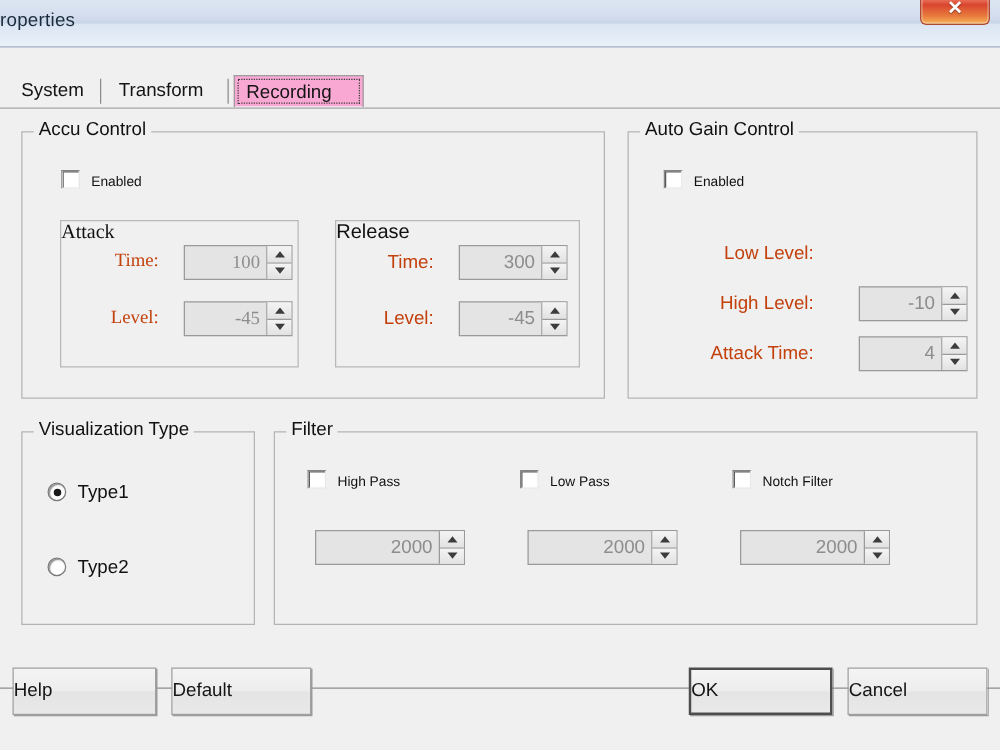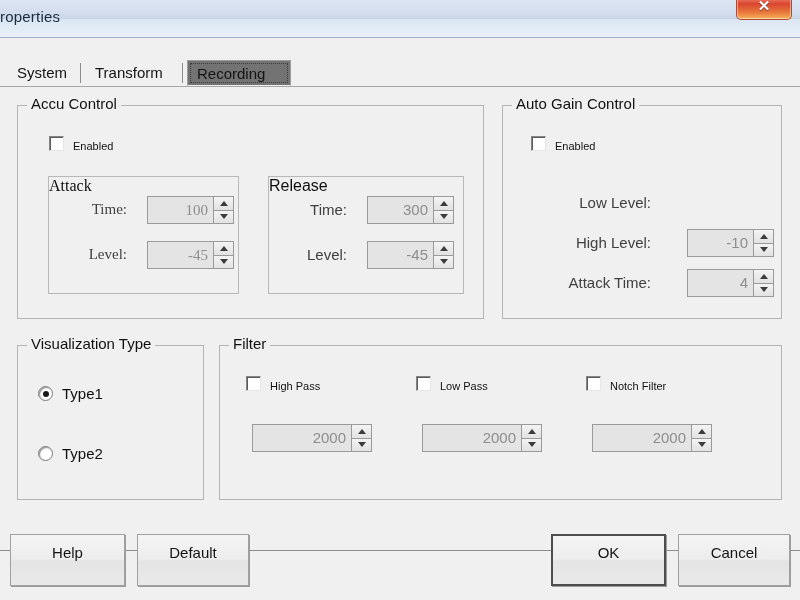--- a/index.html
+++ b/index.html
@@ -88,21 +88,21 @@
   .tab-sep {
     position: absolute;
     top: 3px;
     width: 1px;
     height: 20px;
     background: #8c8c8c;
   }
   .tab-selected {
     border: 1px solid #9d9d9d;
     border-bottom: 1px solid #f0f0f0;
-    background: #737373;
+    background: #f9a8d4;
   }
   .tab-focus {
     position: absolute;
     left: 2px; right: 2px; top: 2px; bottom: 2px;
     border: 1px dotted #3a3a3a;
     pointer-events: none;
   }
 
   
   .tabpage {
@@ -200,21 +200,21 @@
     left: 24px; top: 0;
     font-size: 15px;
     line-height: 20px;
     color: #111;
   }
 
   
   .fld-label {
     position: absolute;
     font-size: 15px;
-    color: #404040;
+    color: #c2410c;
     text-align: right;
     white-space: nowrap;
   }
 
   
   .spinner {
     position: absolute;
     height: 28px;
     background: #e4e4e4;
     border: 1px solid #9a9a9a;
@@ -260,28 +260,28 @@
     border-bottom: 5px solid #3c3c3c;
   }
   .spin-dn::after {
     top: 3px;
     border-top: 5px solid #3c3c3c;
   }
 
   
   .btn {
     position: absolute;
-    height: 52px;
+    height: 38px;
     background: linear-gradient(to bottom,#f4f4f4 0%, #ededed 48%, #e4e4e4 52%, #e9e9e9 100%);
     border: 1px solid #a0a0a0;
     box-shadow: 1px 1px 0 #9b9b9b;
     box-sizing: border-box;
     font-size: 15px;
     color: #141414;
-    text-align: center;
+    text-align: left;
     line-height: 36px;
     white-space: nowrap;
   }
   .btn.default {
     border: 2px solid #4d4d4d;
     line-height: 34px;
   }
 </style>
 </head>
 <body>

